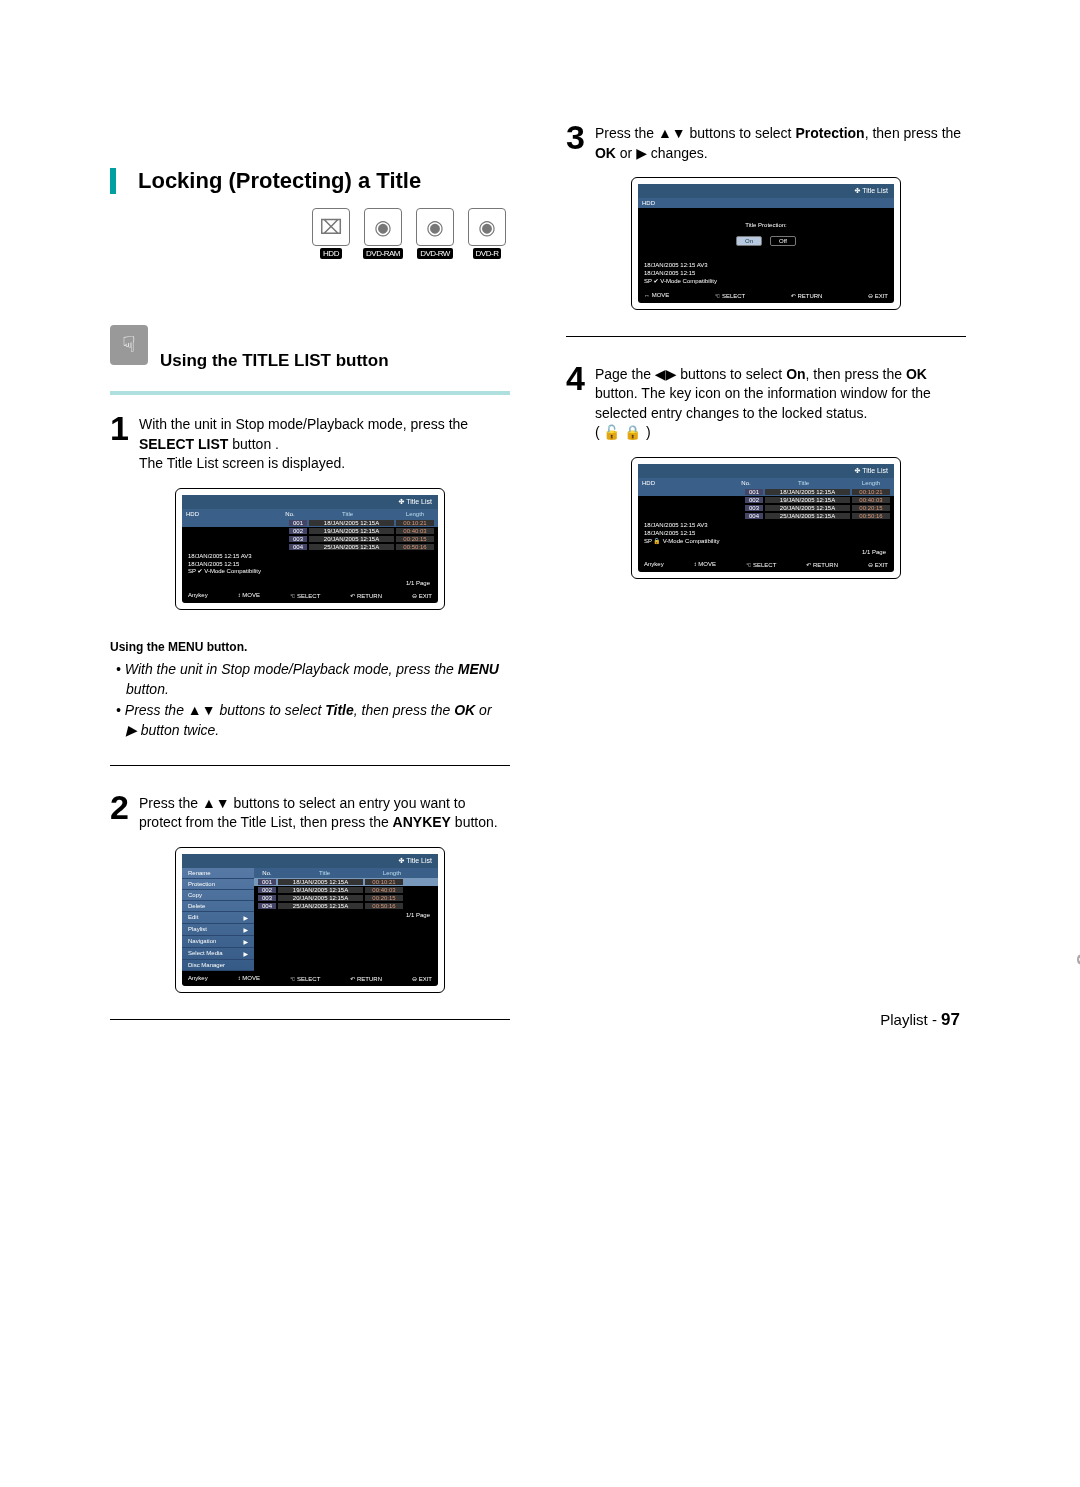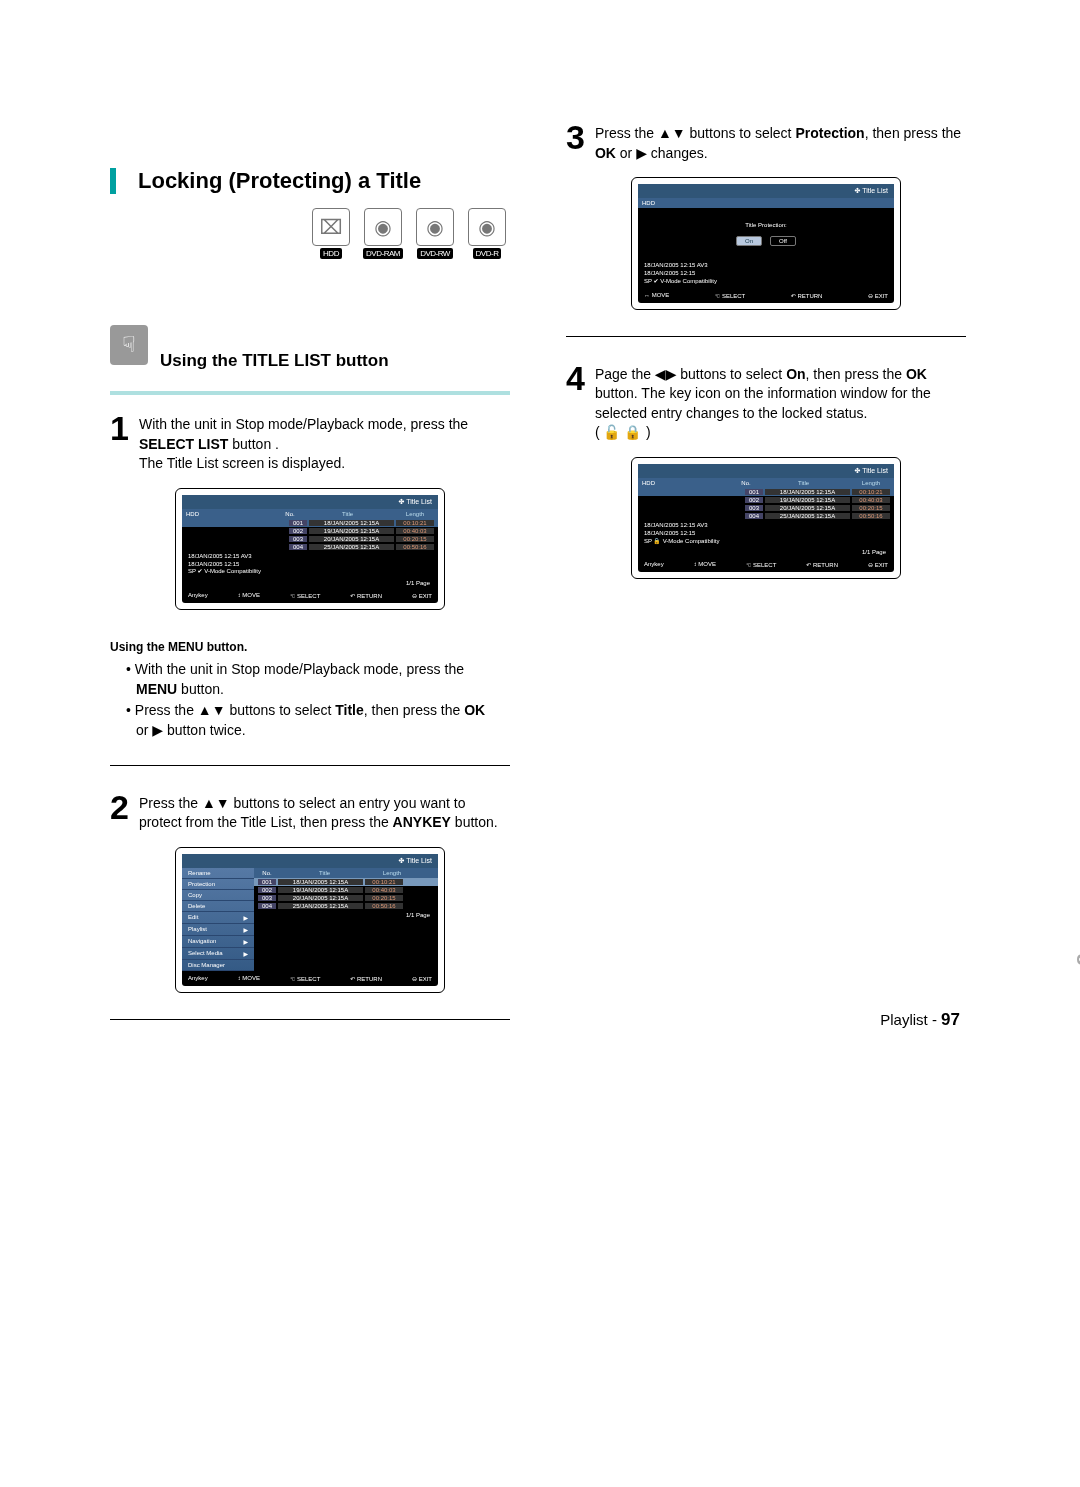--- a/index.html
+++ b/index.html
@@ -197,23 +197,24 @@
   }
   .osd-pill.sel { background:#b8c8de; color:#134; }
   .sub-bold {
     font-size: 12px;
     font-weight:bold;
     margin: 30px 0 6px 0;
   }
   .bullet {
     font-size: 14px;
     line-height: 1.4;
-    margin: 2px 16px;
+    margin: 2px 6px;
     padding-left: 10px;
     text-indent: -10px;
+    font-style: italic;
   }
   hr.divider {
     border: none;
     border-top: 1px solid #000;
     margin: 24px 0;
   }
   .side-tab {
     position:absolute;
     right: -22px;
     top: 880px;

